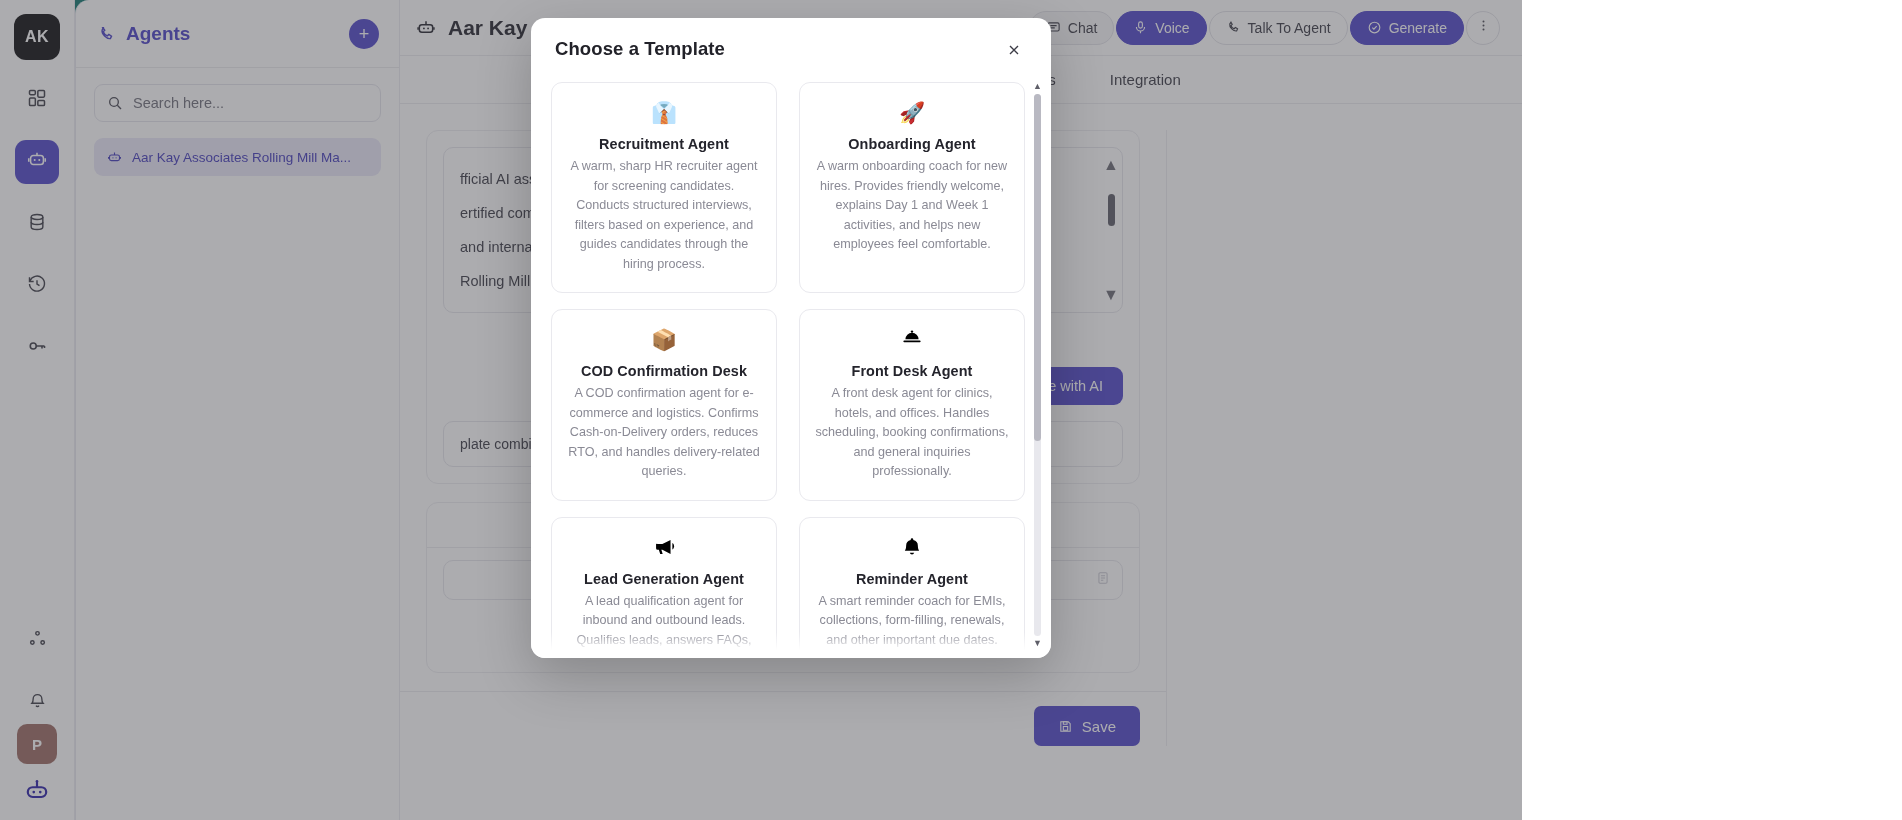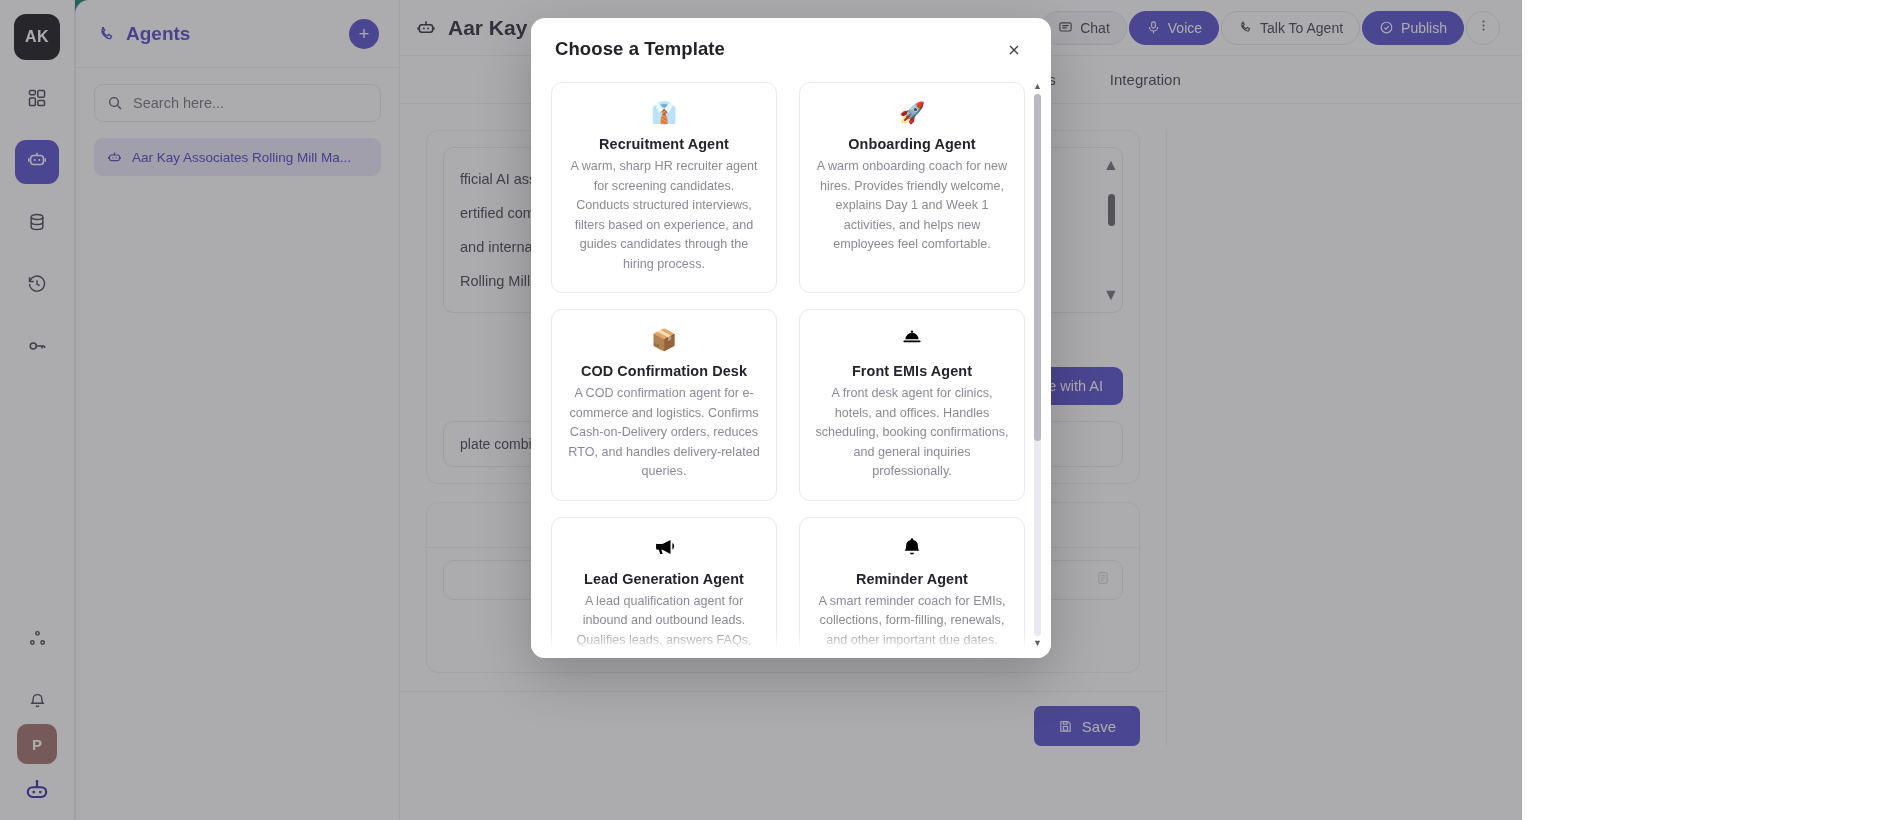--- a/index.html
+++ b/index.html
@@ -353,21 +353,21 @@
           <span>Talk To Agent</span>
         </div>
 
         <div class="pill primary">
           <span style="display:flex;">
             <svg width="15" height="15" viewBox="0 0 24 24" fill="none" stroke="currentColor" stroke-width="1.8">
               <circle cx="12" cy="12" r="8.5"></circle>
                 <path d="M8.5 12.3l2.5 2.4 4.5-5"></path>
             </svg>
           </span>
-          <span>Publish</span>
+          <span>Generate</span>
         </div>
 
         <div class="kebab">
           <span>
             <svg width="15" height="15" viewBox="0 0 24 24" fill="currentColor">
               <circle cx="12" cy="5.5" r="1.6"></circle>
                 <circle cx="12" cy="12" r="1.6"></circle>
                 <circle cx="12" cy="18.5" r="1.6"></circle>
             </svg>
           </span>
@@ -479,21 +479,21 @@
         </div>
 
         <div class="tpl-card">
           <div class="tpl-icon">
             <svg width="22" height="22" viewBox="0 0 24 24" fill="currentColor">
               <path d="M12 5.2a7.2 7.2 0 0 0-7.2 7.2h14.4A7.2 7.2 0 0 0 12 5.2z"></path>
               <rect x="2.6" y="13.6" width="18.8" height="1.9" rx=".95"></rect>
               <rect x="10.7" y="2.6" width="2.6" height="2.6" rx="1.3"></rect>
             </svg>
           </div>
-          <div class="tpl-name">Front EMIs Agent</div>
+          <div class="tpl-name">Front Desk Agent</div>
           <div class="tpl-desc">A front desk agent for clinics, hotels, and offices. Handles scheduling, booking confirmations, and general inquiries professionally.</div>
         </div>
 
         <div class="tpl-card">
           <div class="tpl-icon">
             <svg width="23" height="23" viewBox="0 0 24 24" fill="currentColor">
               <path d="M3.2 9.3v4.6a1.6 1.6 0 0 0 1.6 1.6h1.3l1.4 4.2h2.6l-1.4-4.2h1.1l8.5 4.3V5.2L9.8 9.3H4.8a1.6 1.6 0 0 0-1.6 0z"></path>
               <path d="M20.2 8.4v6.6c1.1-.5 1.8-1.8 1.8-3.3s-.7-2.8-1.8-3.3z"></path>
             </svg>
           </div>

